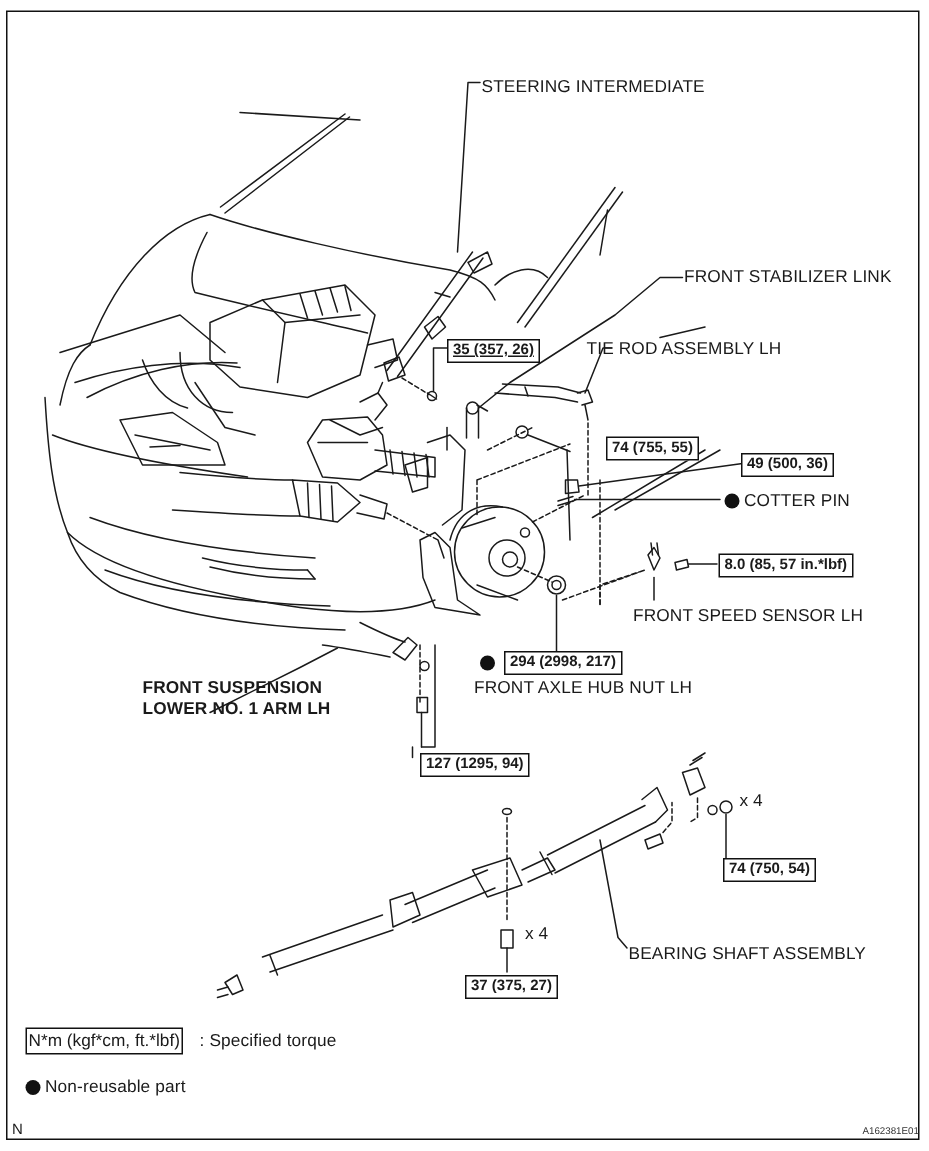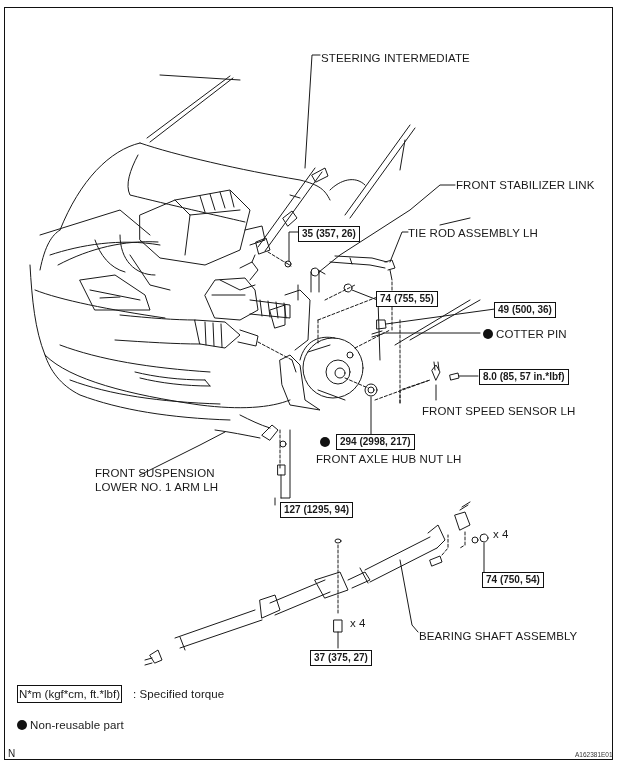--- a/index.html
+++ b/index.html
@@ -231,41 +231,41 @@
 </svg>
 
 <div class="lbl" style="left:321px; top:51px;">
   <div>STEERING INTERMEDIATE</div>
 </div>
 
 <div class="lbl" style="left:456px; top:178px;">
   <div>FRONT STABILIZER LINK</div>
 </div>
 
-<div class="lbl" style="left:408px; top:226px;">TIE ROD ASSEMBLY LH</div>
+<div class="lbl" style="left:391px; top:226px;">TIE ROD ASSEMBLY LH</div>
 
 <div class="dot" style="left:483px; top:329px;"></div>
 <div class="lbl" style="left:496px; top:327px;">COTTER PIN</div>
 
 <div class="lbl" style="left:422px; top:404px;">FRONT SPEED SENSOR LH</div>
 
 <div class="dot" style="left:320px; top:437px;"></div>
 <div class="lbl" style="left:316px; top:452px;">FRONT AXLE HUB NUT LH</div>
 
-<div class="lbl" style="left:95px; top:466px;">
+<div class="lbl" style="left:95px; top:452px;font-weight:bold;">
   <div>FRONT SUSPENSION</div>
   <div>LOWER NO. 1 ARM LH</div>
 </div>
 
 <div class="lbl" style="left:419px; top:629px;">
   <div>BEARING SHAFT ASSEMBLY</div>
 </div>
 
-<div class="tq" style="left:298px; top:226px;">35 (357, 26)</div>
-<div class="tq" style="left:376px; top:291px;text-align:center;">74 (755, 55)</div>
+<div class="tq" style="left:298px; top:226px;text-decoration:underline;">35 (357, 26)</div>
+<div class="tq" style="left:404px; top:291px;text-align:center;">74 (755, 55)</div>
 <div class="tq" style="left:494px; top:302px;">49 (500, 36)</div>
 <div class="tq" style="left:479px; top:369px;">8.0 (85, 57 in.*lbf)</div>
 <div class="tq" style="left:336px; top:434px;">294 (2998, 217)</div>
 <div class="tq" style="left:232px; top:502px;margin-left:48px;">127 (1295, 94)</div>
 <div class="tq" style="left:465px; top:572px;margin-left:17px;">74 (750, 54)</div>
 <div class="tq" style="left:310px; top:650px;">37 (375, 27)</div>
 
 <div class="qty" style="left:493px; top:528px;">x 4</div>
 <div class="qty" style="left:350px; top:617px;">x 4</div>
 

